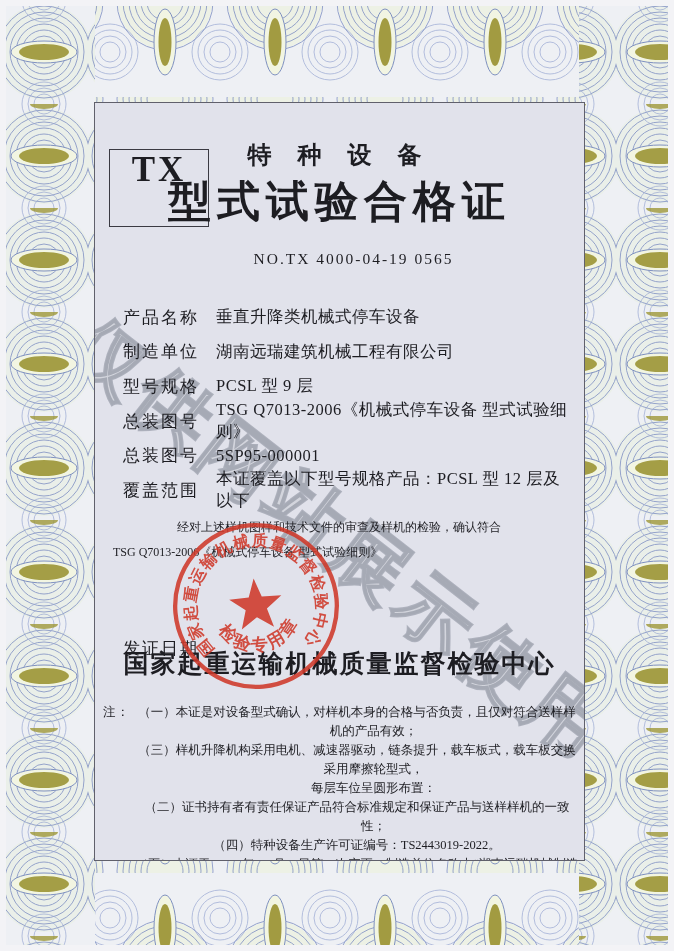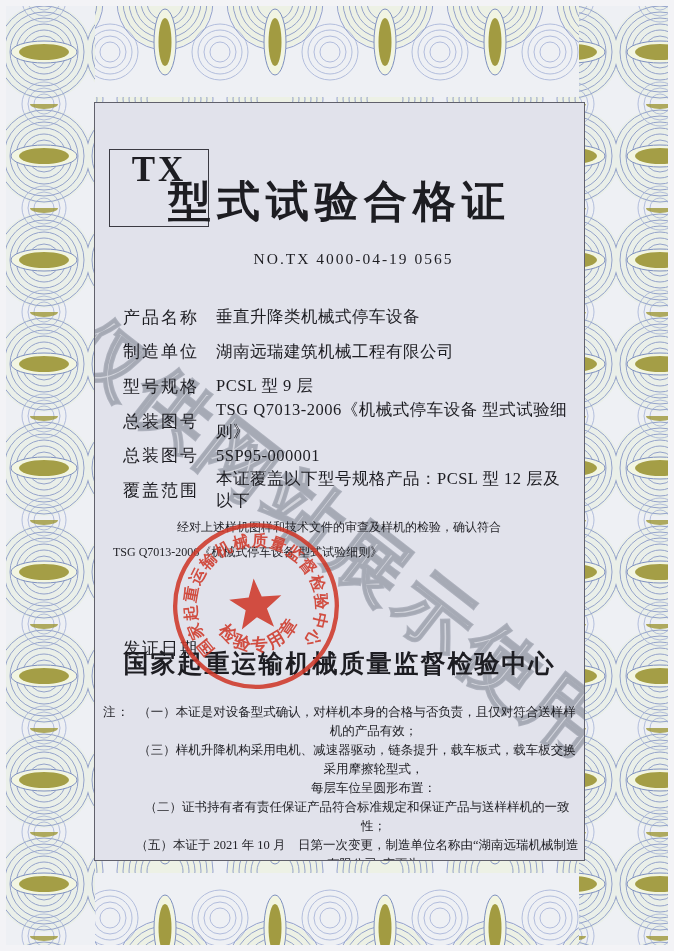--- a/index.html
+++ b/index.html
@@ -156,20 +156,21 @@
   </svg>
 
   <div class="panel">
 
     <div class="watermark">仅供网站展示使用</div>
 
     <div class="tx-box">
       <span>TX</span>
     </div>
 
+    <div class="title-small">特 种 设 备</div>
     <div class="title-main">型式试验合格证</div>
     <div class="cert-number">NO.TX 4000-04-19 0565</div>
 
     <div class="fields">
       <div class="field-row">
         <span class="field-label">产品名称</span>
         <span class="field-value">垂直升降类机械式停车设备</span>
       </div>
       <div class="field-row">
         <span class="field-label">制造单位</span>
@@ -202,20 +203,21 @@
 
     <div class="issuer">国家起重运输机械质量监督检验中心</div>
 
     <div class="notes">
       <span class="notes-label">注：</span>
       <div class="notes-list">
         <div class="note">（一）本证是对设备型式确认，对样机本身的合格与否负责，且仅对符合送样样机的产品有效；</div>
         <div class="note">（三）样机升降机构采用电机、减速器驱动，链条提升，载车板式，载车板交换采用摩擦轮型式，
 每层车位呈圆形布置：</div>
         <div class="note">（二）证书持有者有责任保证产品符合标准规定和保证产品与送样样机的一致性；</div>
+        <div class="note">（四）特种设备生产许可证编号：TS2443019-2022。</div>
         <div class="note">（五）本证于 2021 年 10 月　日第一次变更，制造单位名称由“湖南远瑞机械制造有限公司”变更为
 “湖南远瑞建筑机械工程有限公司”。本证其它信息未作变更。详见型式试验报告 19-Z-0565
 制造单位名称变更表。</div>
       </div>
     </div>
 
     <svg class="stamp" viewBox="0 0 200 200">
       <circle cx="100" cy="100" r="94" fill="none" stroke="#cf392a" stroke-width="5"></circle>
       <path id="sealTopArc" d="M 50.5 149.5 A 70 70 0 1 1 149.5 149.5" fill="none"></path>
       <path id="sealBottomArc" d="M 52.9 122 A 52 52 0 0 0 147.1 122" fill="none"></path>

